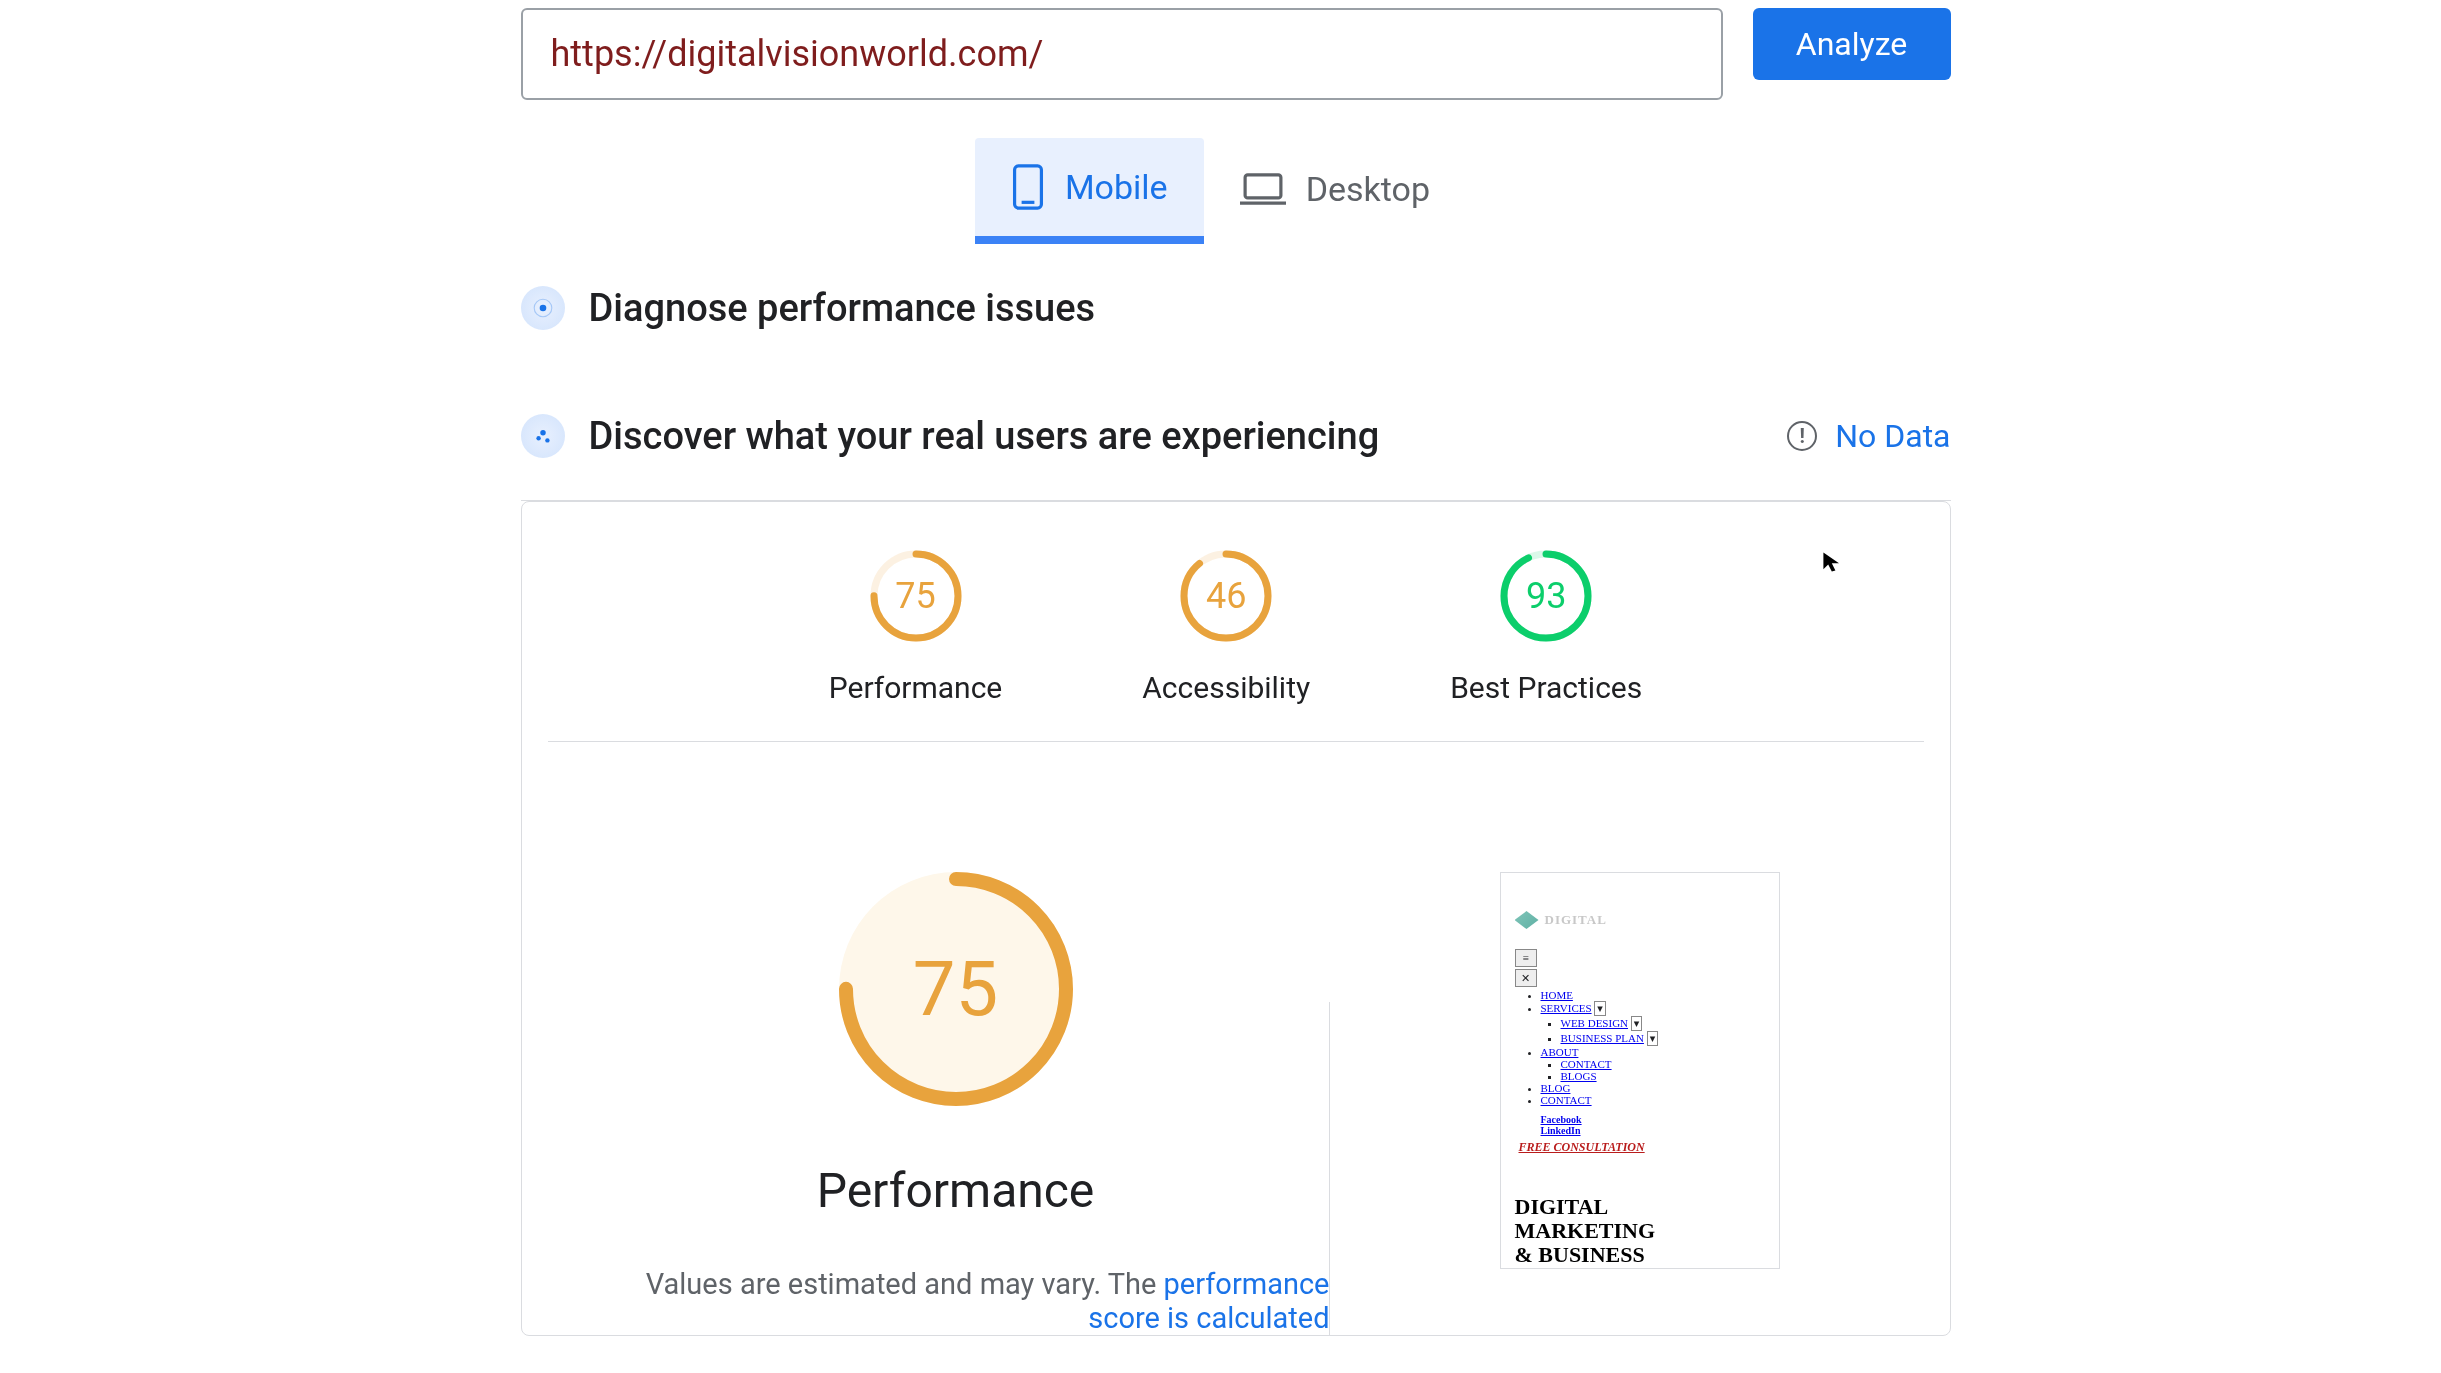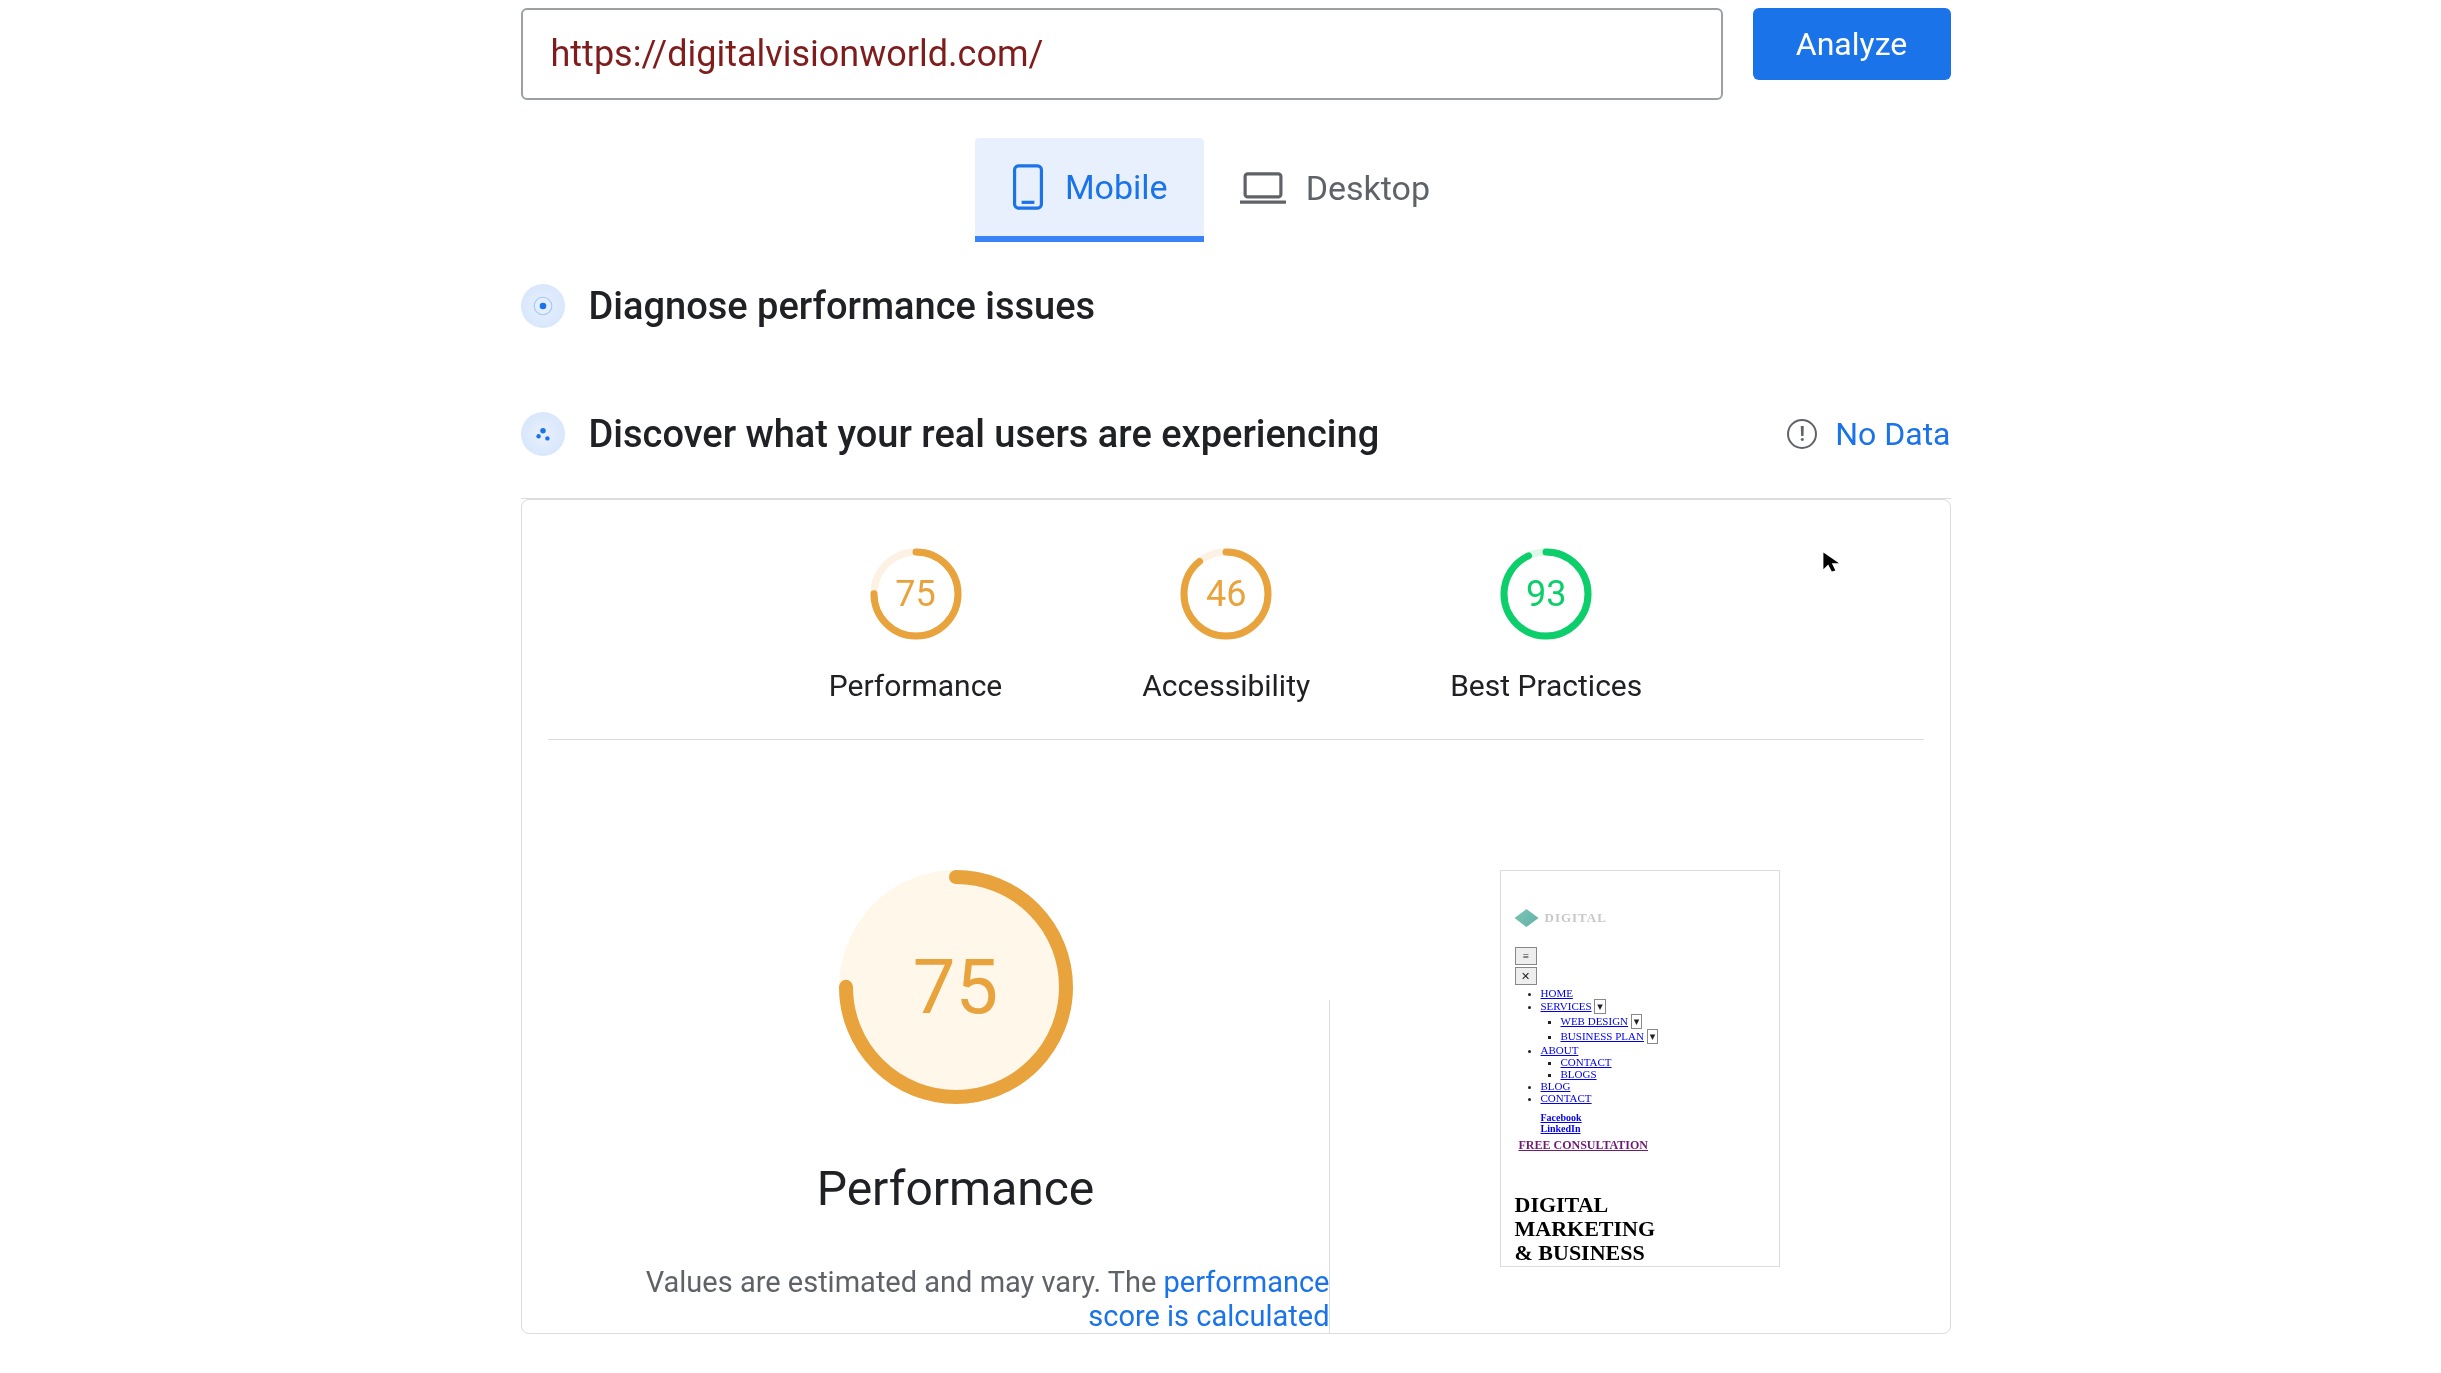--- a/index.html
+++ b/index.html
@@ -54,21 +54,21 @@
     gap: 20px;
     padding: 26px 36px;
     font-size: 34px;
     color: #5f6368;
     cursor: pointer;
     border-bottom: 5px solid transparent;
   }
   .tab.active {
     background: #e8f0fe;
     color: #1a73e8;
-    border-bottom: 6px solid #3b82f6;
+    border-bottom: 8px solid #3b82f6;
     border-radius: 4px 4px 0 0;
   }
   .tab-icon {
     display: inline-flex;
   }
   .section {
     padding: 0 230px 0 260px;
   }
   .section-header {
     display: flex;
@@ -256,21 +256,21 @@
     justify-content: center;
     font-size: 11px;
     margin-bottom: 2px;
   }
   .preview ul { list-style: disc; padding-left: 26px; }
   .preview ul ul { list-style: square; padding-left: 20px; }
   .preview a { color: #0000ee; text-decoration: underline; }
   .preview .sub-box { border: 1px solid #888; padding: 0 2px; display: inline-block; }
   .preview-social { margin: 8px 0 4px 26px; font-weight: bold; }
   .preview-social div { color: #0000ee; font-size: 10px; text-decoration: underline; }
-  .preview-consult { color: #701a75; font-weight: bold; text-decoration: underline; margin-left: 4px; font-size: 12px; }
+  .preview-consult { color: #b91c1c; font-weight: bold; text-decoration: underline; margin-left: 4px; font-size: 12px; font-style: italic; }
   .preview-headline {
     font-size: 22px;
     font-weight: 800;
     font-family: 'Times New Roman', serif;
     margin-top: 40px;
     line-height: 1.1;
     color: #000;
   }
   .cursor {
     position: fixed;

